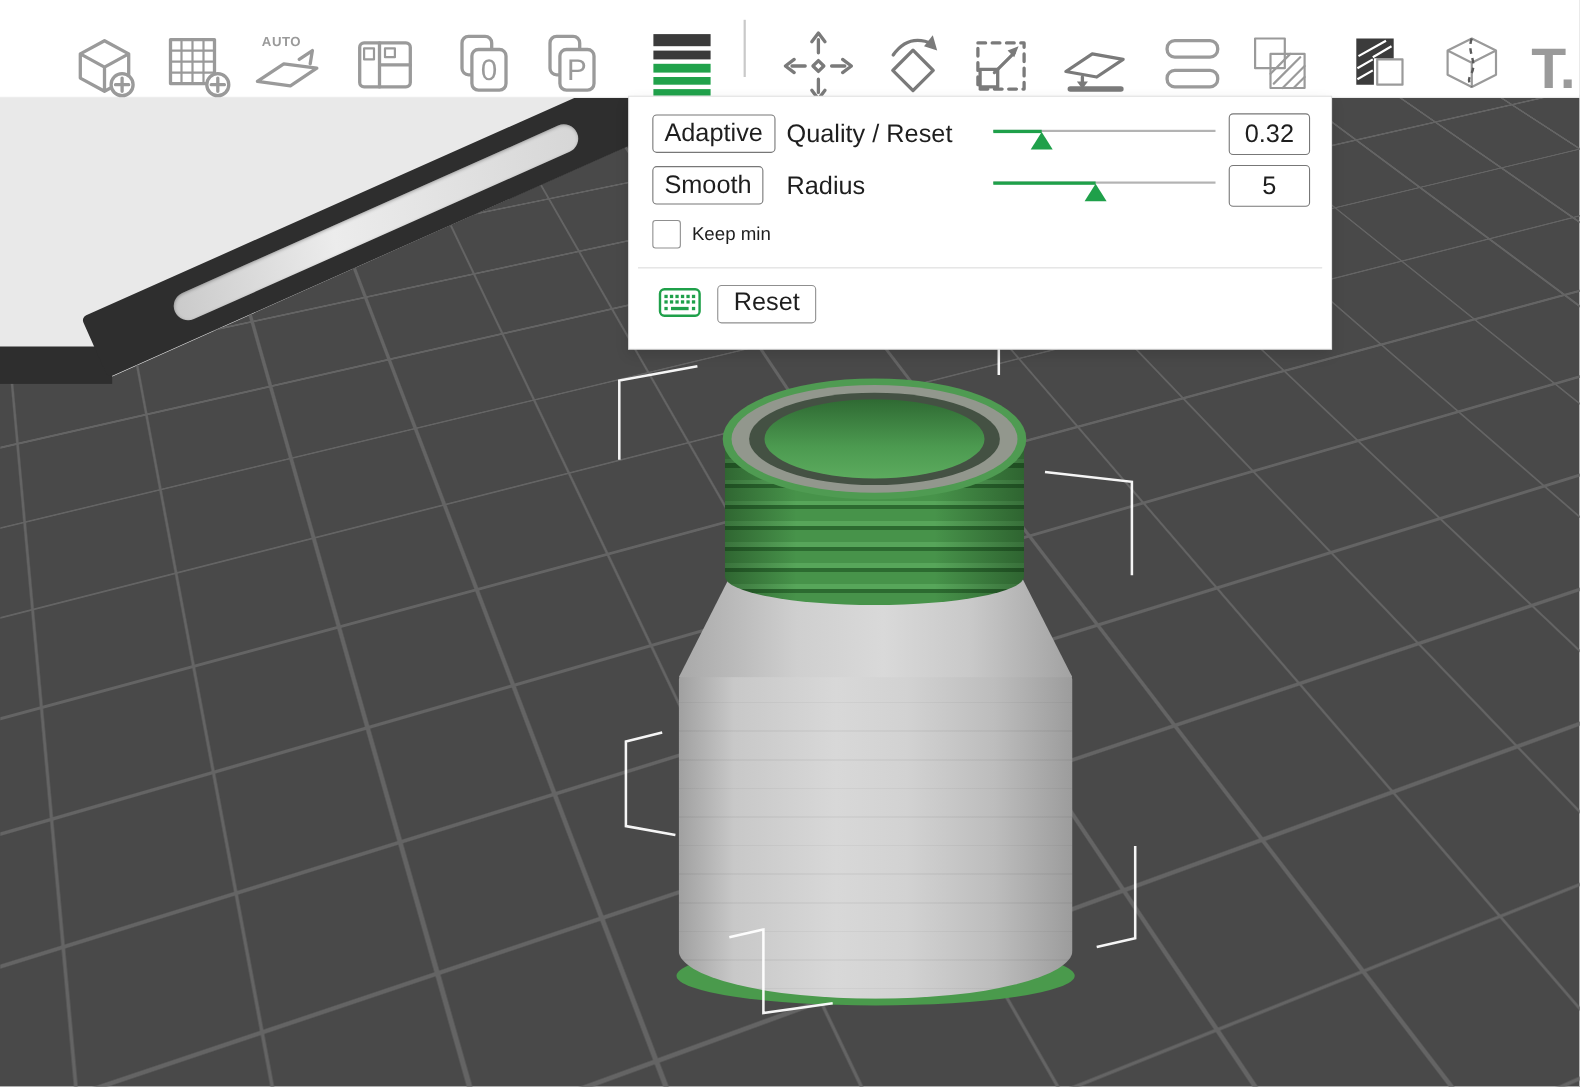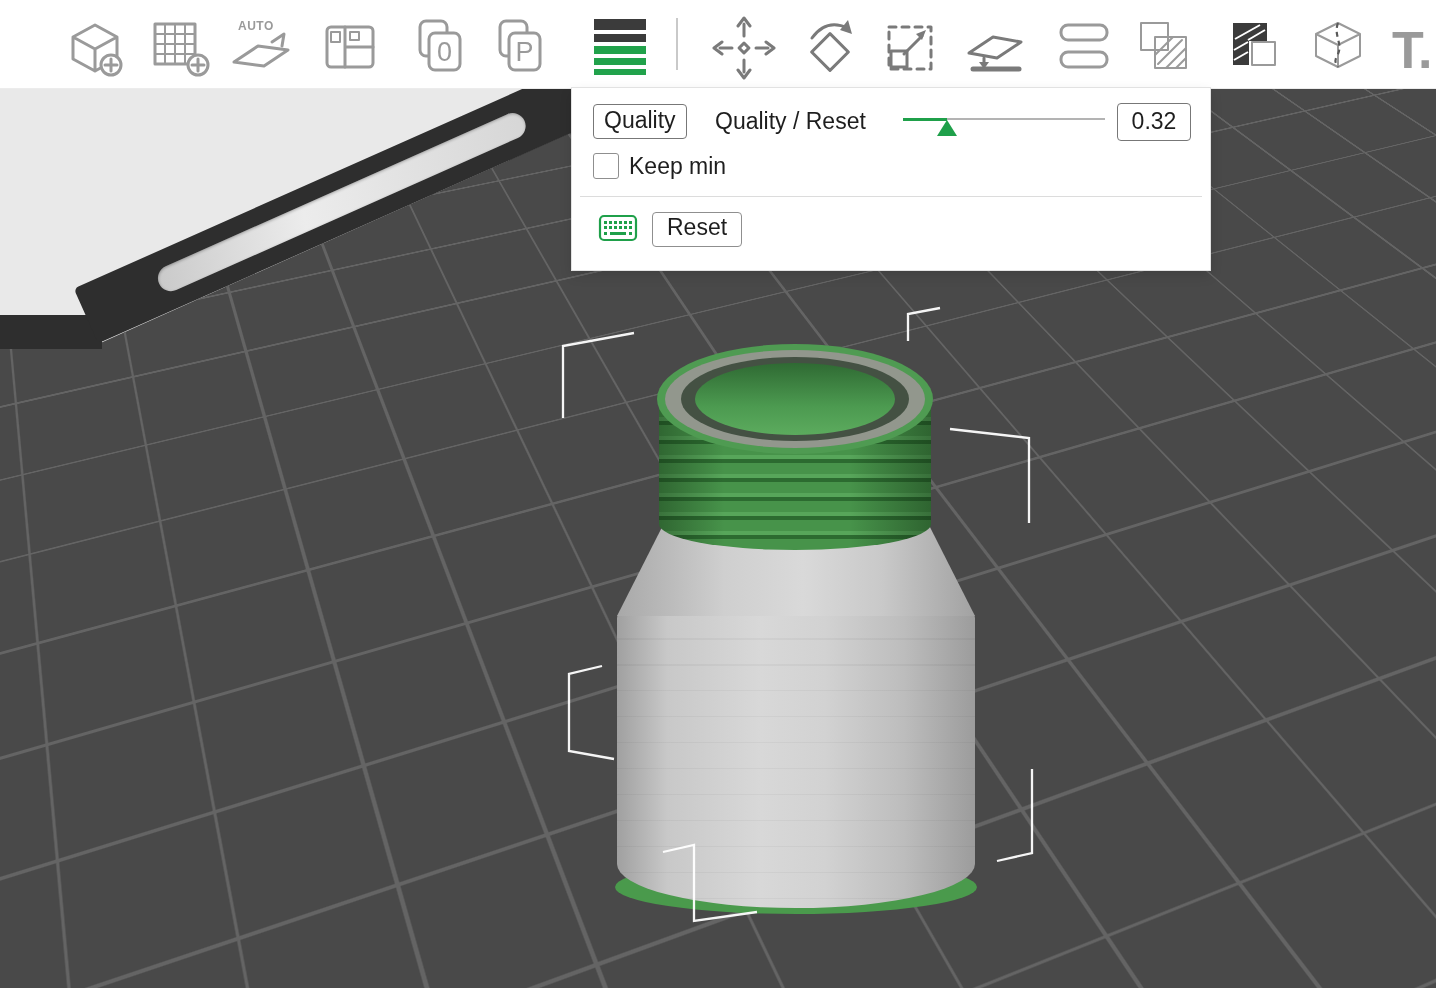--- a/index.html
+++ b/index.html
@@ -59,21 +59,21 @@
     background:#445143; }
   .m-inner-bottom { position:absolute; left:695px; top:363px; width:200px; height:72px; border-radius:50%;
     background:linear-gradient(180deg,#2f6a33,#4c9a50 60%,#5cab5e); }
 
   .brackets { position:absolute; inset:0; pointer-events:none; }
   .brackets polyline { fill:none; stroke:#fff; stroke-width:2.3; opacity:.95; }
 
   
   .toolbar { position:absolute; left:0; top:0; width:1436px; height:88px; background:#fff;
     border-bottom:1px solid #ececec; z-index:5; }
-  .tb-btn { position:absolute; top:12px; width:72px; height:72px; background:none; border:none; padding:0; cursor:pointer; }
+  .tb-btn { position:absolute; top:24px; width:72px; height:72px; background:none; border:none; padding:0; cursor:pointer; }
   .tb-sep { position:absolute; left:676px; top:18px; width:2px; height:52px; background:#c9c9c9; }
 
   
   .st  { stroke:#9a9a9a; stroke-width:3; fill:none; stroke-linecap:round; stroke-linejoin:round; }
   .stw { stroke:#9a9a9a; stroke-width:3; fill:#fff; stroke-linejoin:round; }
   .st2 { stroke:#9a9a9a; stroke-width:2; fill:none; stroke-linecap:round; stroke-linejoin:round; }
   .stm { stroke:#7a7a7a; stroke-width:3; fill:none; stroke-linecap:round; stroke-linejoin:round; }
   .stmb{ stroke:#7a7a7a; stroke-width:5; fill:none; stroke-linecap:round; }
   .fm  { fill:#7a7a7a; stroke:none; }
   .dashrect { stroke-dasharray:7 6; }
@@ -98,21 +98,21 @@
   .p-btn { font-family:"Liberation Sans",sans-serif; font-size:23px; color:#1e1e1e; background:#fff;
     border:1px solid #777; border-radius:4px; padding:2px 10px 4px; cursor:pointer; }
   .slider { position:relative; width:202px; height:36px; cursor:pointer; }
   .track { position:absolute; left:0; top:14px; width:100%; height:2.5px; background:#b3b3b3; }
   .fill  { position:absolute; left:0; top:14px; height:3px; background:#1fa04a; }
   .thumb { position:absolute; top:16px; width:0; height:0; transform:translateX(-50%);
     border-left:10px solid transparent; border-right:10px solid transparent; border-bottom:16px solid #1fa04a; }
   .value-box { margin-left:12px; width:72px; height:36px; border:1px solid #777; border-radius:4px;
     display:flex; align-items:center; justify-content:center; font-size:23px; cursor:text; }
   .checkbox { width:24px; height:24px; border:1.5px solid #8f8f8f; border-radius:3px; background:#fff; cursor:pointer; }
-  .cb-label { margin-left:10px; font-size:23px;text-align:center; }
+  .cb-label { margin-left:10px; font-size:17px;text-align:center; }
   .divider { border:none; border-top:1px solid #dcdcdc; margin:9px 8px 0; }
   .p-row4 { display:flex; align-items:center; margin-top:9px; height:46px; padding-left:26px; }
   .kbd-btn { background:none; border:none; padding:0; cursor:pointer; margin-right:14px; }
   .reset-btn { font-family:"Liberation Sans",sans-serif; font-size:23px; color:#1e1e1e; background:#fff;
     border:1px solid #8f8f8f; border-radius:4px; padding:1px 14px 5px; cursor:pointer; }
 </style>
 </head>
 <body>
 
 <div class="screen">
@@ -279,30 +279,40 @@
     <button class="tb-btn" style="left:1390px">
       <svg width="72" height="72" viewBox="0 0 72 72">
         <text class="ttxt" x="2" y="56">T.</text>
       </svg>
     </button>
   </div>
 
   <div class="panel">
 
     <div class="p-row">
-      <span class="col-btn"><button class="p-btn">Quality</button></span>
+      <span class="col-btn"><button class="p-btn">Adaptive</button></span>
       <span class="col-label">Quality / Reset</span>
       <span class="slider">
         <span class="track"></span>
         <span class="fill" style="width: 22%;"></span>
         <span class="thumb" style="left: 22%;"></span>
       </span>
       <span class="value-box">0.32</span>
     </div>
 
+    <div class="p-row">
+      <span class="col-btn"><button class="p-btn">Smooth</button></span>
+      <span class="col-label">Radius</span>
+      <span class="slider">
+        <span class="track"></span>
+        <span class="fill" style="width: 46%;"></span>
+        <span class="thumb" style="left: 46%;"></span>
+      </span>
+      <span class="value-box">5</span>
+    </div>
 
     <div class="p-row p-row3">
       <span class="checkbox"></span>
       <span class="cb-label">Keep min</span>
     </div>
 
     <hr class="divider">
 
     <div class="p-row4">
       <button class="kbd-btn">

